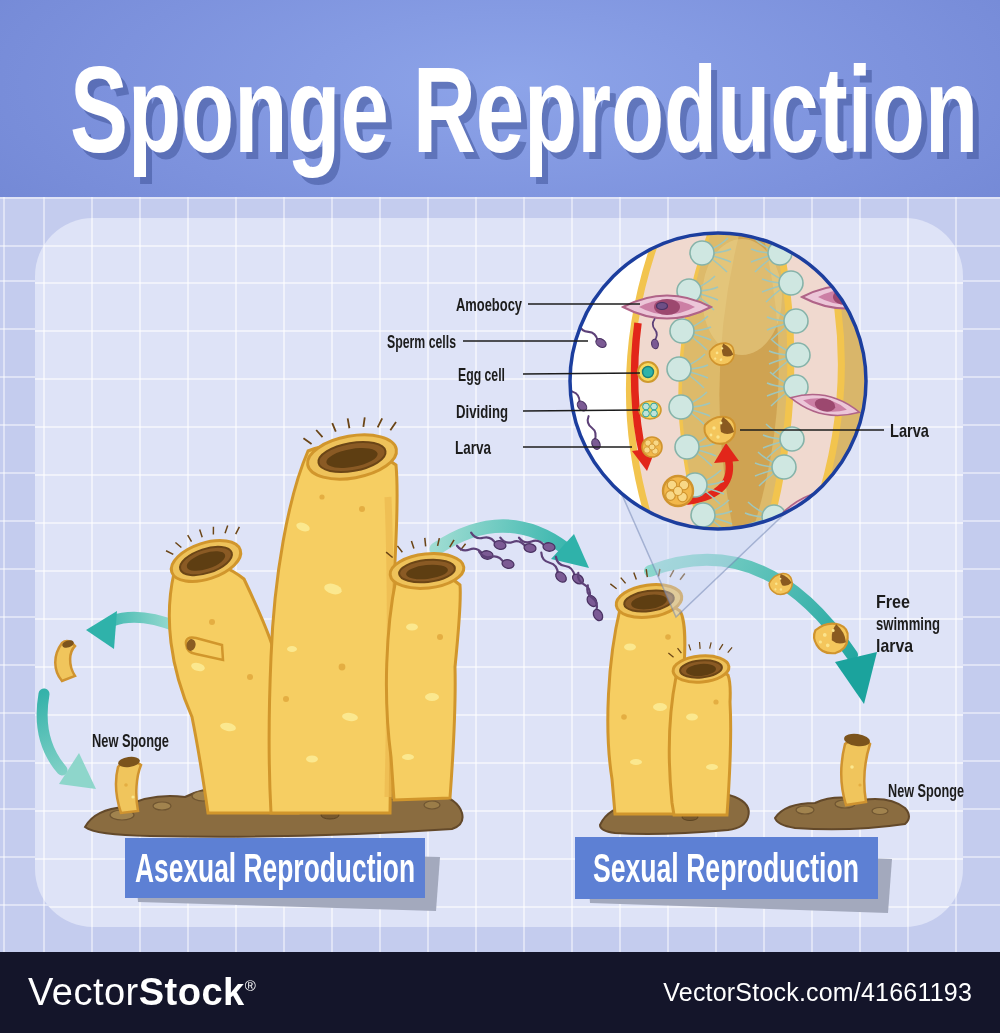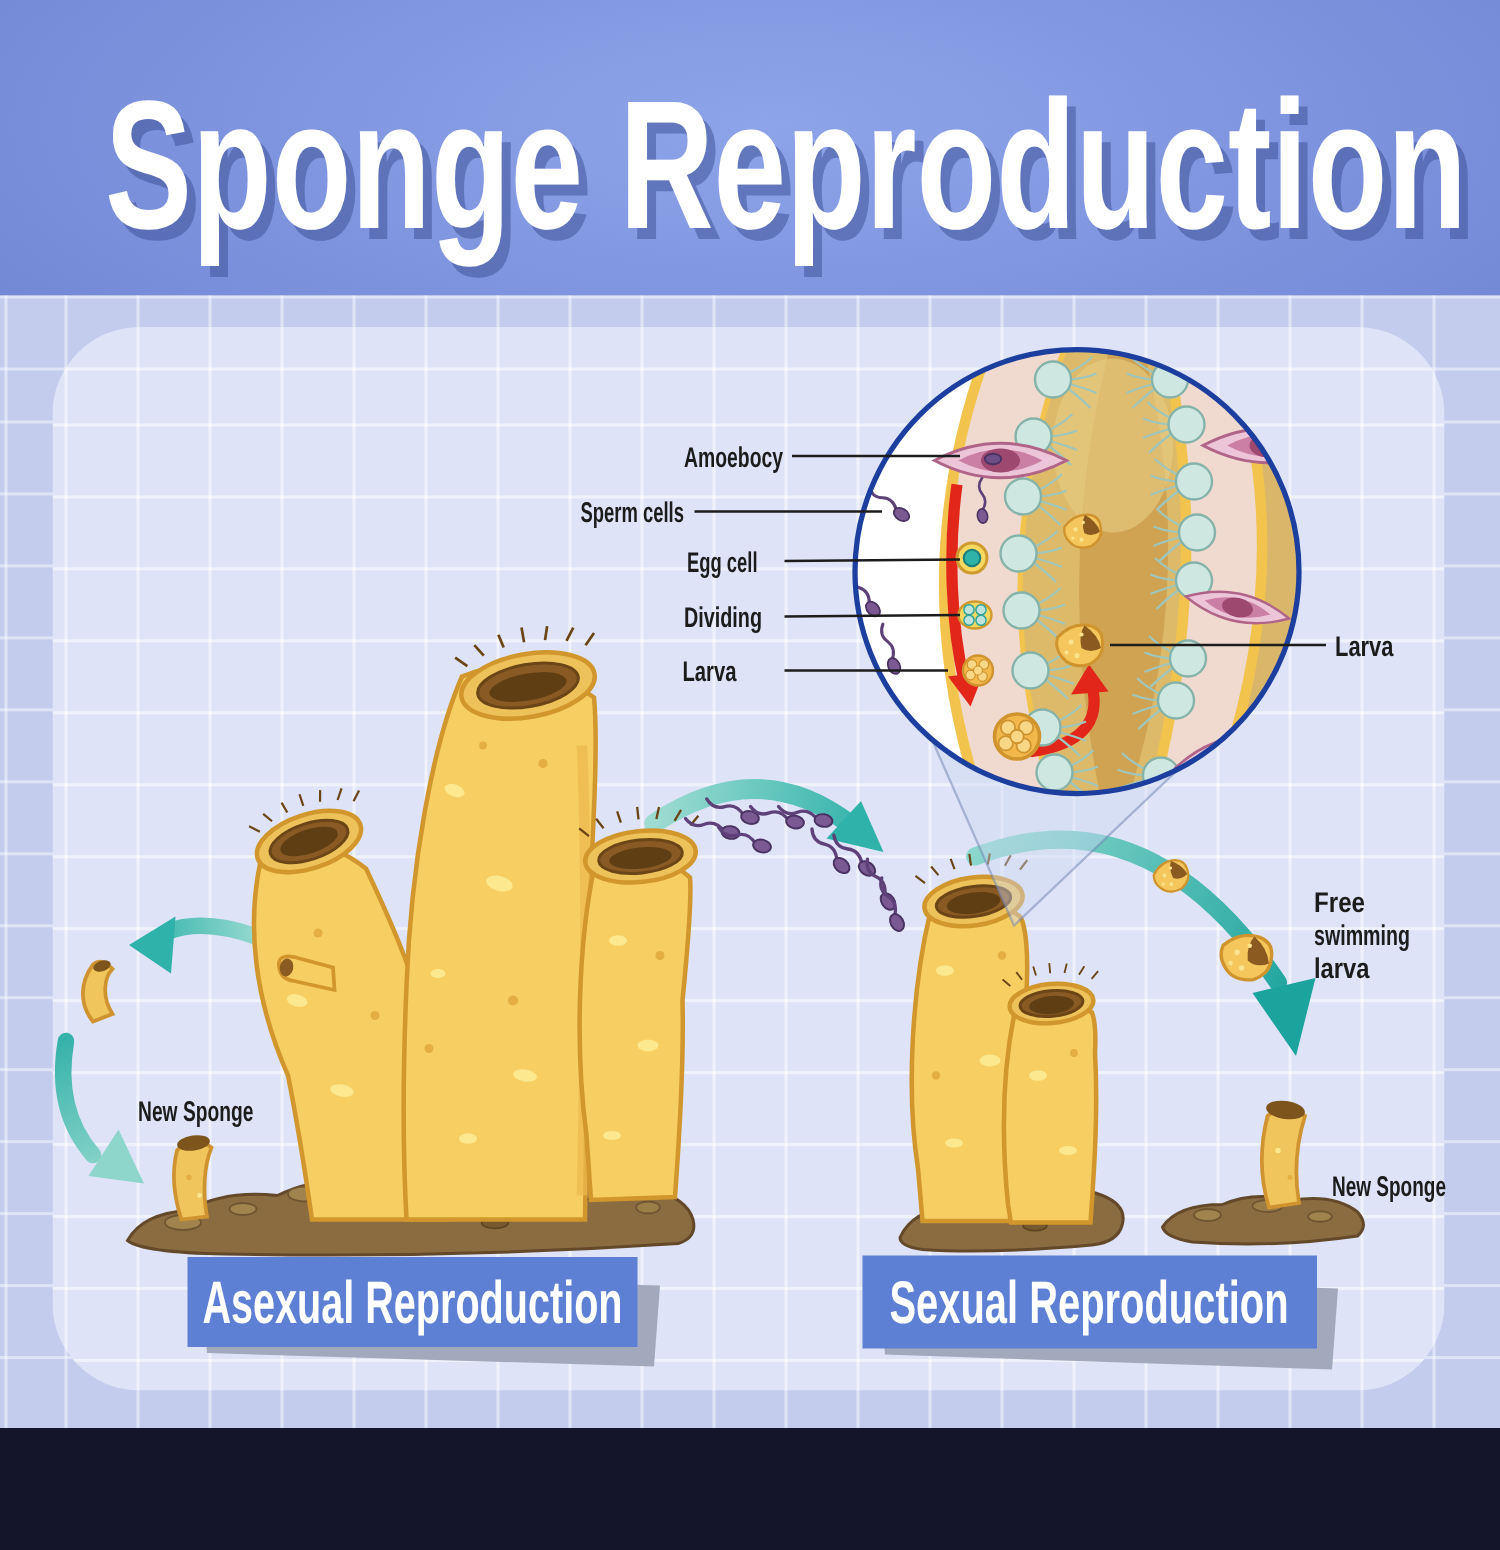--- a/index.html
+++ b/index.html
@@ -400,13 +400,15 @@
     </g>
     <g>
       <polygon points="586,652 892,662 888,716 590,706" fill="#a3a9bd"></polygon>
       <rect x="575" y="640" width="303" height="62" fill="#5d80d4"></rect>
       <text class="banner-text" x="726" y="685" text-anchor="middle" textLength="266" lengthAdjust="spacingAndGlyphs">Sexual Reproduction</text>
     </g>
   </svg>
 </div>
 
 <div class="footer">
+  <div class="wm-logo"><span class="wm-light">Vector</span><span class="wm-bold">Stock</span><span class="wm-reg">®</span></div>
+  <div class="wm-url">VectorStock.com/41661193</div>
 </div>
 
 </body></html>

